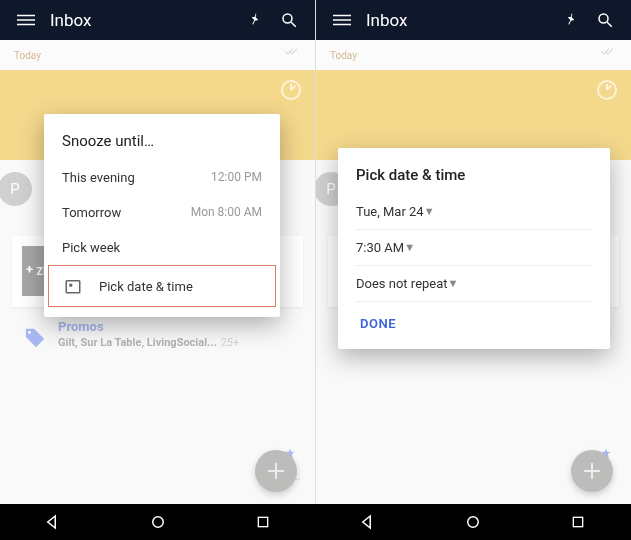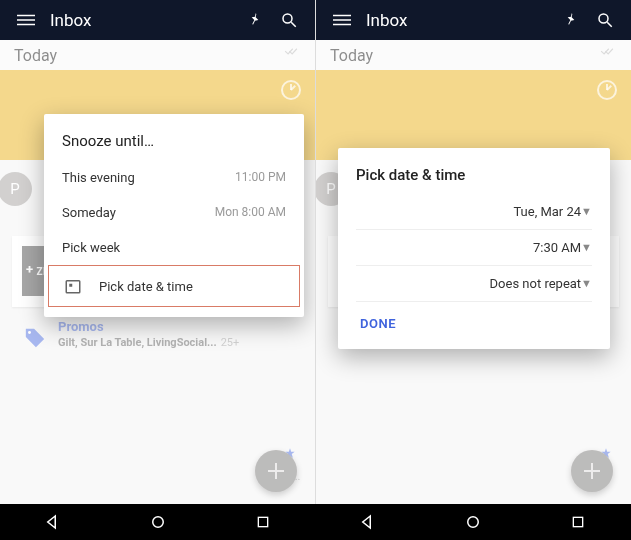--- a/index.html
+++ b/index.html
@@ -28,22 +28,22 @@
   .appbar .title { flex: 1; font-size: 17px; }
   .appbar .hamburger, .appbar .pin-icon, .appbar .search-icon { width: 20px; height: 20px; display:flex; align-items:center; justify-content:center; }
 
   .daybar {
     height: 30px;
     background: #f7f7f7;
     display: flex;
     align-items: center;
     justify-content: space-between;
     padding: 0 14px;
-    color: #000000;
-    font-size: 16px;
+    color: #a16207;
+    font-size: 10px;
   }
   .daybar .sweep { opacity: .55; }
 
   .yellowband {
     background: #E6A800;
     height: 90px;
     position: relative;
   }
   .yellowband .clock {
     position: absolute; right: 14px; top: 10px;
@@ -129,21 +129,21 @@
   
   .dialog {
     position:absolute; background:#fff;
     box-shadow:0 8px 24px rgba(0,0,0,.3);
     border-radius:2px;
   }
   .dialog h2 { font-size:15px; font-weight:400; color:#222; }
 
   
   .dlg-snooze {
-    left:44px; top:114px; width:260px;
+    left:44px; top:114px; width:236px;
     padding: 18px 0 10px 0;
   }
   .dlg-snooze h2 { padding:0 18px 10px 18px; }
   .sn-row {
     display:flex; align-items:flex-start; justify-content:space-between;
     padding: 10px 18px; font-size:13px; color:#333;
   }
   .sn-row .hint { color:#9a9a9a; font-size:12px; }
   .sn-action {
     display:flex; align-items:center; gap:16px;
@@ -156,21 +156,21 @@
   }
   .sn-icon { width:20px; height:20px; display:flex; align-items:center; justify-content:center; color:#7a7a7a;}
 
   
   .dlg-dt {
     left:22px; top:148px; width:272px;
     padding:18px 18px 12px 18px;
   }
   .dlg-dt h2 { margin-bottom:10px; font-weight:500; }
   .dt-row{
-    display:flex; justify-content:flex-end; align-items:center;
+    display:flex; justify-content:flex-start; align-items:center;
     border-bottom:1px solid #eee;
     padding:10px 0;
     font-size:13px; color:#333;
   }
   .dt-row:last-of-type { border-bottom:none; }
   .caret { color:#888; font-size:11px; }
   .dt-actions { display:flex; justify-content:flex-start; margin-top:8px; }
   .dt-done { color:#3F63DD; font-size:13px; font-weight:600; letter-spacing:.5px; padding:6px 4px; }
 
   .snippet {
@@ -269,24 +269,24 @@
 
     <div class="fab"></div>
 
     <div class="dim"></div>
 
     <div class="dialog dlg-snooze">
       <h2>Snooze until…</h2>
 
       <div class="sn-row">
         <span>This evening</span>
-        <span class="hint">11:00 PM</span>
+        <span class="hint">12:00 PM</span>
       </div>
       <div class="sn-row">
-        <span>Someday</span>
+        <span>Tomorrow</span>
         <span class="hint">Mon 8:00 AM</span>
       </div>
       <div class="sn-row">
         <span>Pick week</span>
       </div>
 
       <div class="sn-action selected">
         <span class="sn-icon">
           <svg viewBox="0 0 24 24" width="18" height="18" fill="none" stroke="#666" stroke-width="2">
               <rect x="3" y="5" width="18" height="16" rx="1"></rect>

